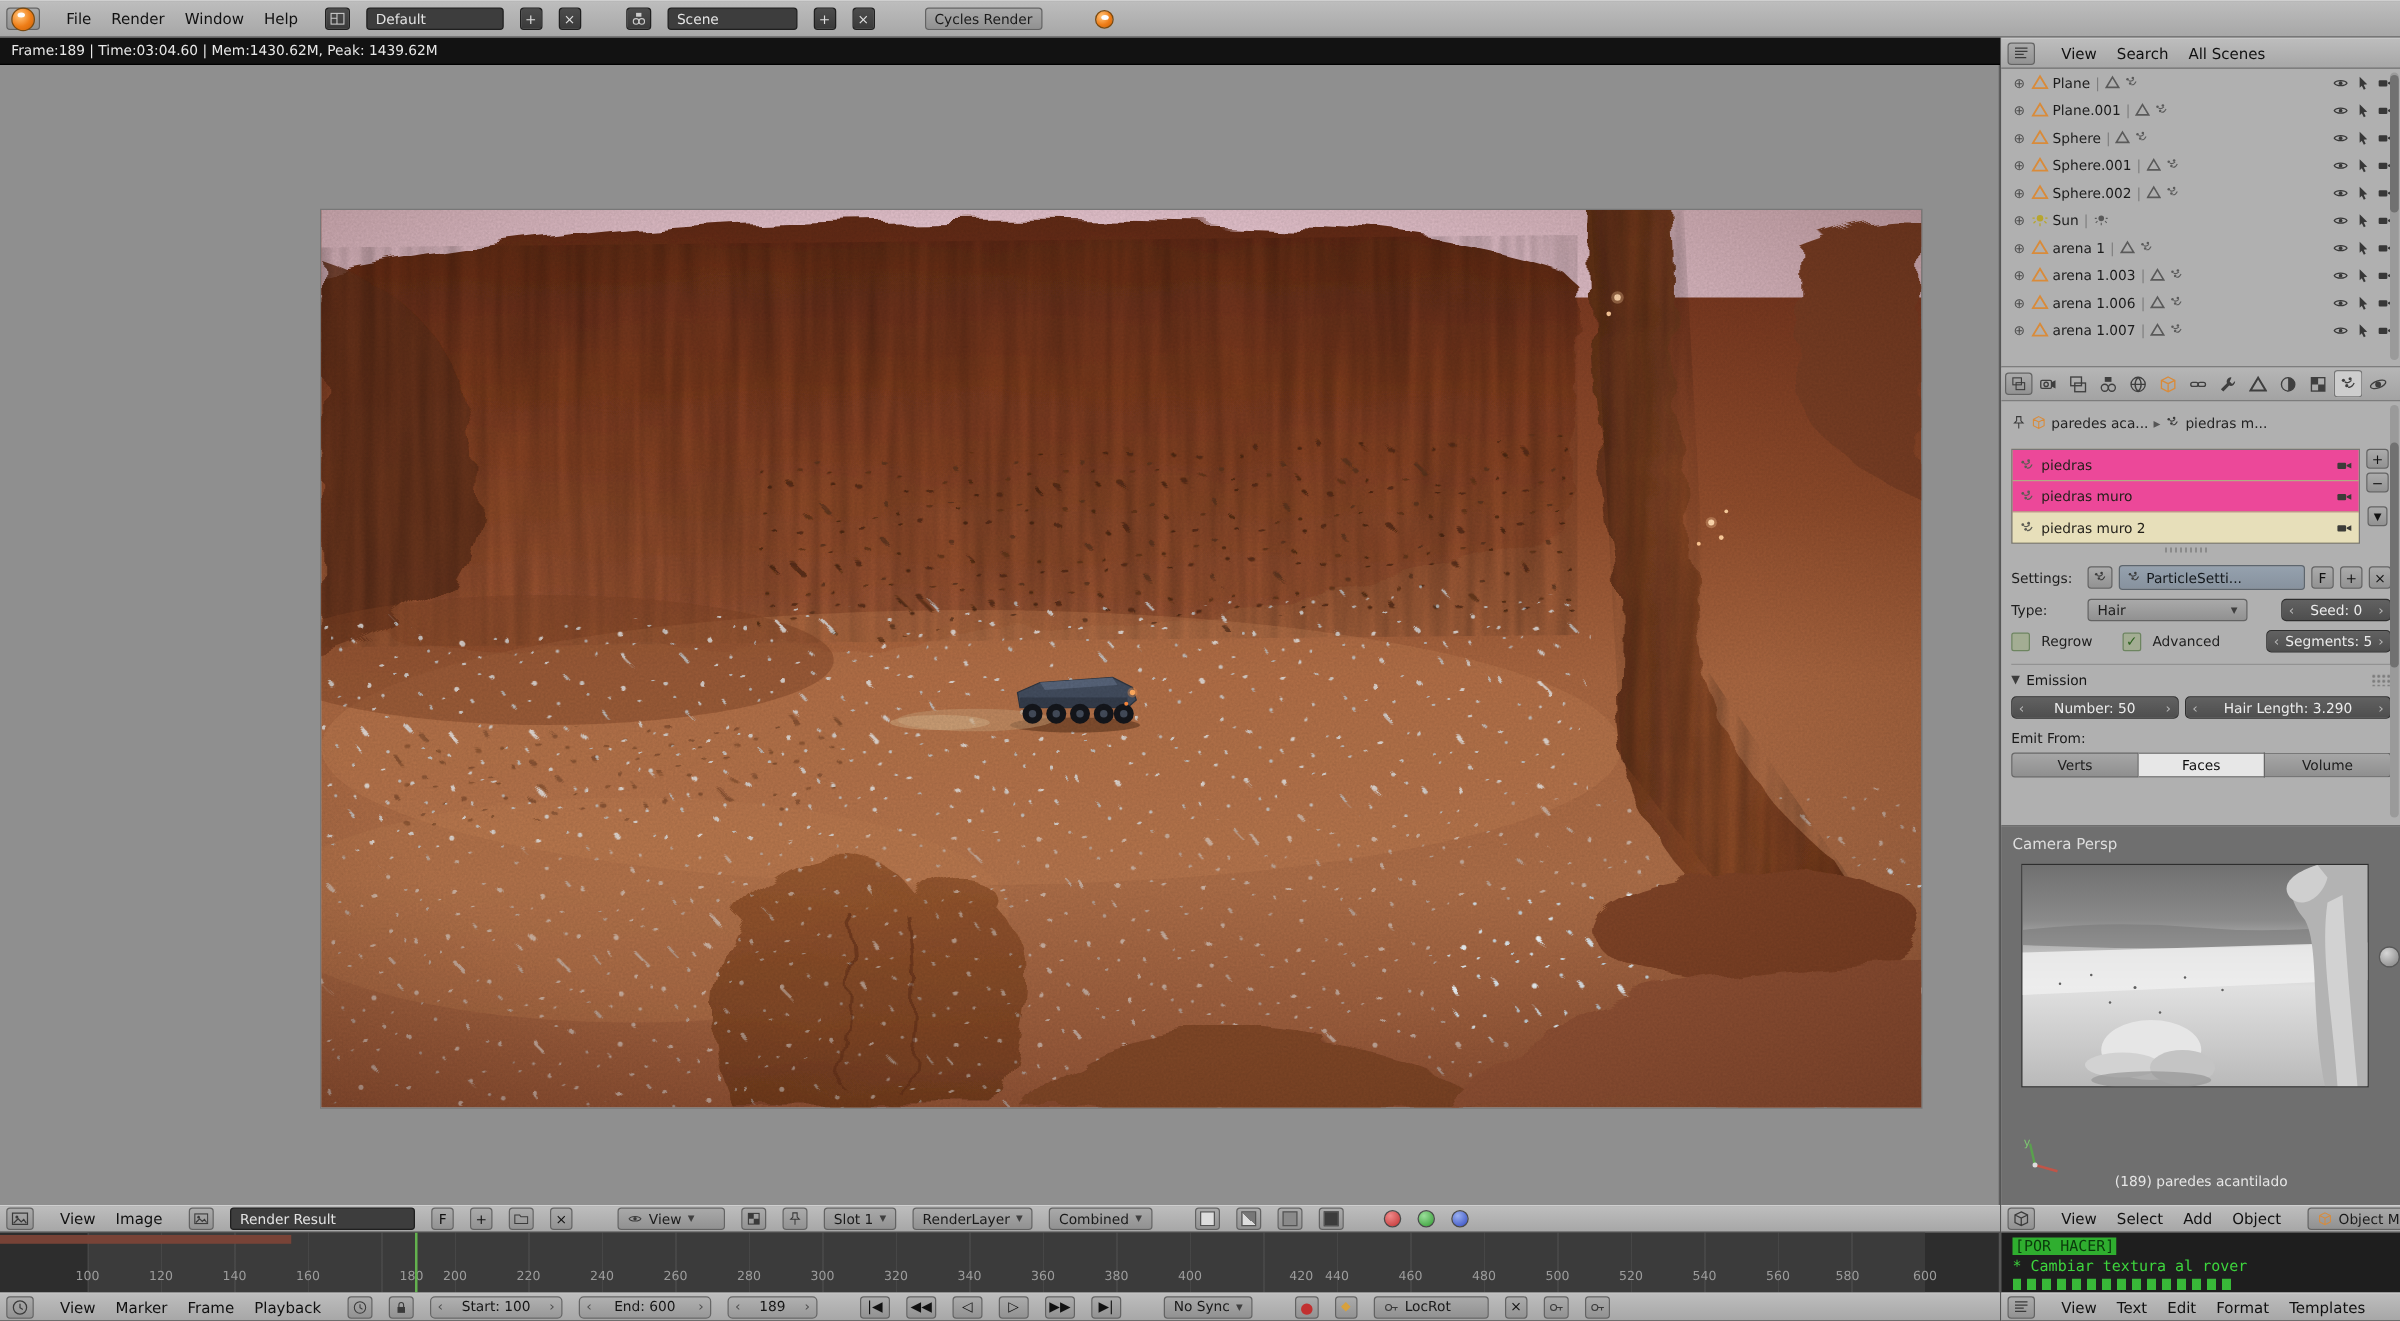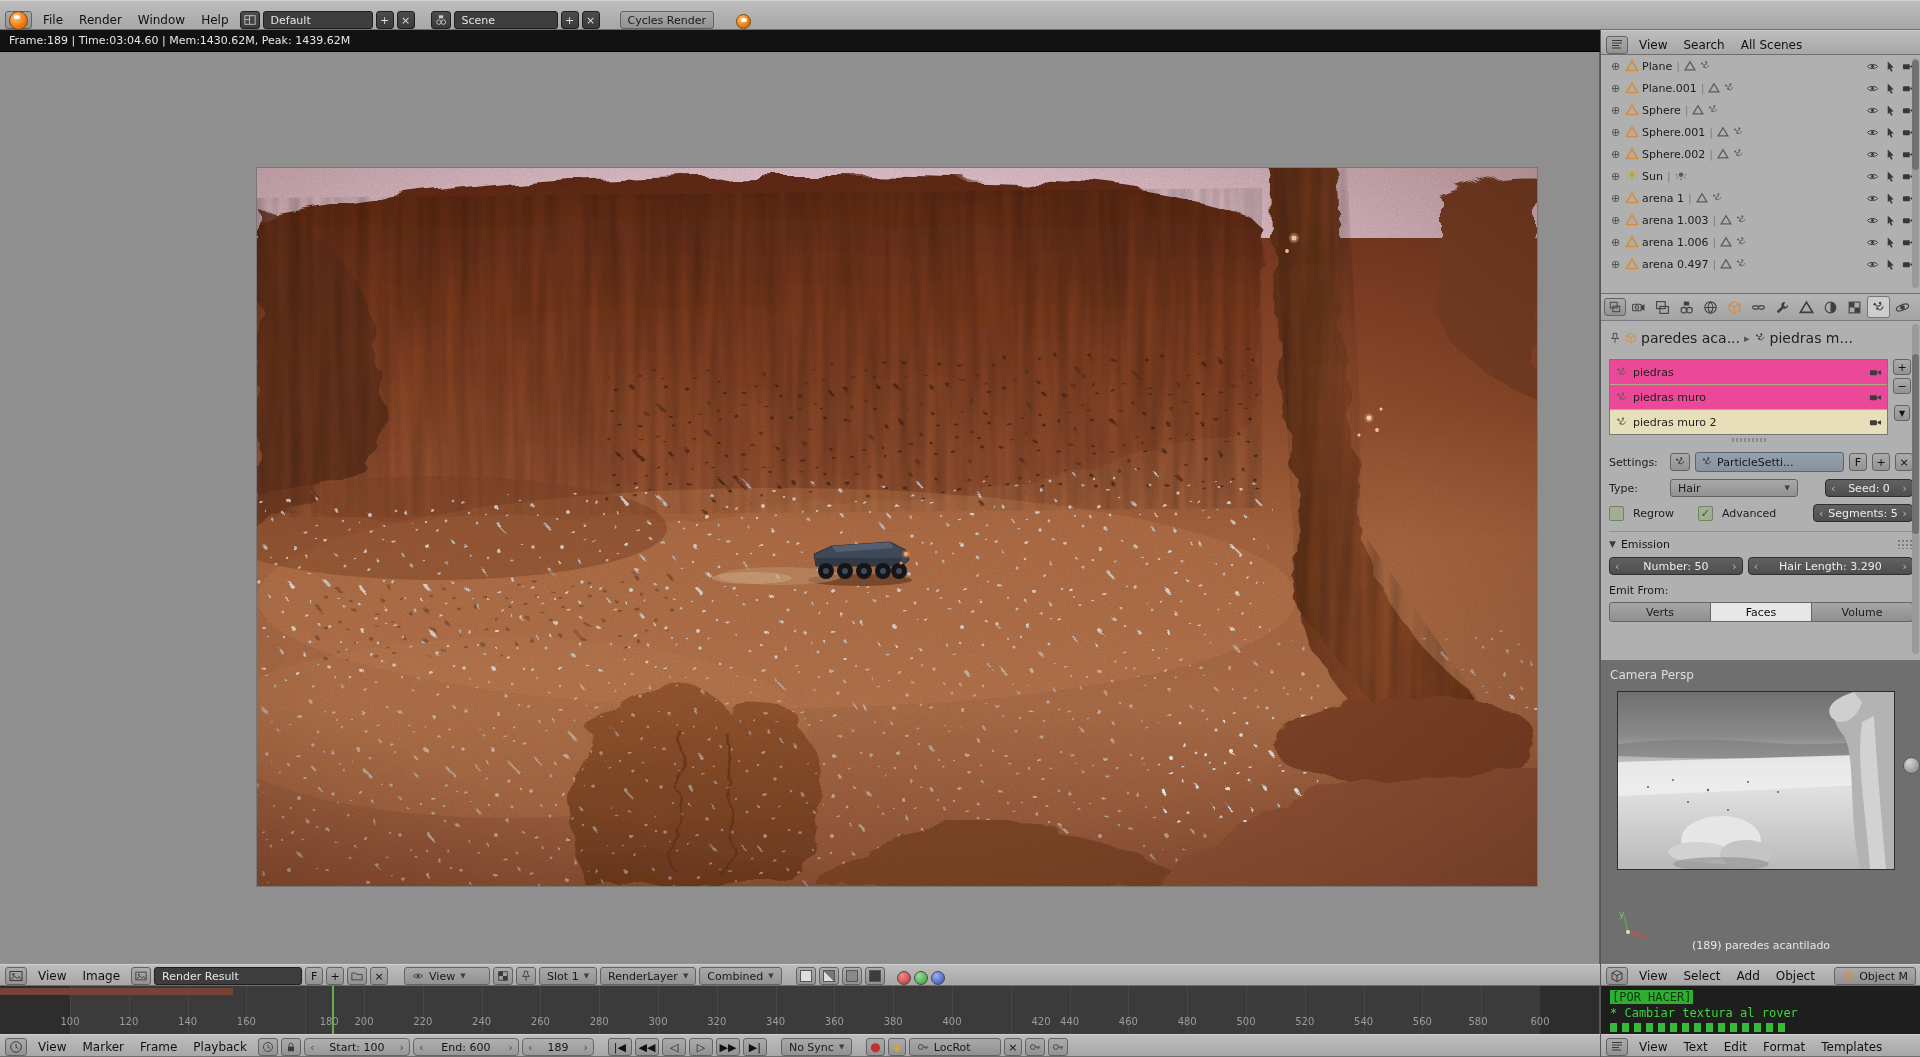--- a/index.html
+++ b/index.html
@@ -1,20 +1,20 @@
 <!DOCTYPE html>
 <html><head>
 <meta charset="utf-8">
 <style>
   html,body{margin:0;padding:0;overflow:hidden}
   body{width:1920px;height:1057px;position:relative;background:#8f8f8f;
        font-family:"DejaVu Sans",sans-serif;font-size:11px;color:#1a1a1a}
   .abs{position:absolute;box-sizing:border-box}
   .hdr{background:linear-gradient(#bdbdbd,#a7a7a7);border-top:1px solid #cfcfcf;border-bottom:1px solid #6e6e6e;
-       display:flex;align-items:flex-end;gap:3px;padding:0 5px;box-sizing:border-box}
+       display:flex;align-items:center;gap:13px;padding:0 5px;box-sizing:border-box}
   .menubar{display:flex;align-items:center}
   .menu-item{padding:2px 8px;font-size:12px;color:#111;border-radius:3px;white-space:nowrap}
   .ic{width:14px;height:14px;display:inline-block;vertical-align:middle;color:#3a3a3a;flex:none}
   .ic.sm{width:12px;height:12px}
   .btn{display:inline-flex;align-items:center;justify-content:center;height:18px;min-width:18px;
        background:linear-gradient(#ababab,#929292);border:1px solid #636363;border-radius:3px;
        font-size:11px;color:#111;box-sizing:border-box;padding:0 3px;flex:none}
   .btn-dark{background:linear-gradient(#4c4c4c,#3a3a3a);border-color:#1f1f1f;color:#ddd}
   .field-dark{display:inline-flex;align-items:center;height:18px;background:#3d3d3d;border:1px solid #1f1f1f;
        border-radius:3px;color:#e4e4e4;padding:0 7px;font-size:11px;box-sizing:border-box;flex:none;white-space:nowrap;overflow:hidden}
@@ -74,21 +74,21 @@
 
   
   #properties{top:264px;height:367px;background:#b0b0b0;border-bottom:1px solid #6e6e6e;overflow:hidden}
   #ptabs{display:flex;align-items:center;gap:1px;height:26px;padding:0 3px;background:linear-gradient(#b6b6b6,#a3a3a3);border-bottom:1px solid #7c7c7c}
   .ptab{width:23px;height:22px;display:flex;align-items:center;justify-content:center;border-radius:3px}
   .ptab.active{background:#cdcdcd;box-shadow:inset 0 0 0 1px #777}
   .ptab .ic{width:15px;height:15px;color:#3f3f3f}
   .tint-orange{color:#d98b3a !important}
   #pbody{padding:6px 8px 0 8px;position:relative}
   .crumb{display:flex;align-items:center;gap:4px;height:22px;color:#222}
-  .crumb .name{font-size:14px}
+  .crumb .name{font-size:11px}
   .plist{display:flex;margin-top:10px}
   .plist-box{flex:1 1 auto;border:1px solid #767676;background:#c0b794;height:74px;overflow:hidden}
   .ps-row{display:flex;align-items:center;height:24px;padding:0 5px;gap:5px;background:#ec4899;border-bottom:1px solid #b3aa85;font-size:11px;color:#23201a}
   .ps-row.sel{background:#e7dfba}
   .psic{width:13px;height:13px;color:#5c5c54}.pscam{width:13px;height:13px;color:#3c3c38}
   .plist-side{width:22px;display:flex;flex-direction:column;align-items:center;gap:3px;padding-left:3px}
   .plist-foot{height:10px;display:flex;align-items:center;justify-content:center}
   .gripbar{width:34px;height:4px;background:repeating-linear-gradient(90deg,#8a8a8a 0 2px,transparent 2px 4px)}
   .prow{display:flex;align-items:center;gap:5px;margin-top:7px}
   .plabel{width:56px;flex:none;color:#1d1d1d}
@@ -816,21 +816,21 @@
           </svg>
           <svg class="ic tog">
             <use href="#i-cam"></use>
           </svg>
         </div>
         <div class="ol-row">
           <span class="ol-exp">⊕</span>
           <svg class="ic t-mesh">
             <use href="#i-mesh"></use>
           </svg>
-          <span class="ol-name">arena 0.497</span>
+          <span class="ol-name">arena 1.007</span>
           <span class="ol-sep">|</span>
           <svg class="ic badge">
             <use href="#i-mesh"></use>
           </svg>
           <svg class="ic badge">
             <use href="#i-part"></use>
           </svg>
           <span class="flex1"></span>
           <svg class="ic tog">
             <use href="#i-eye"></use>

